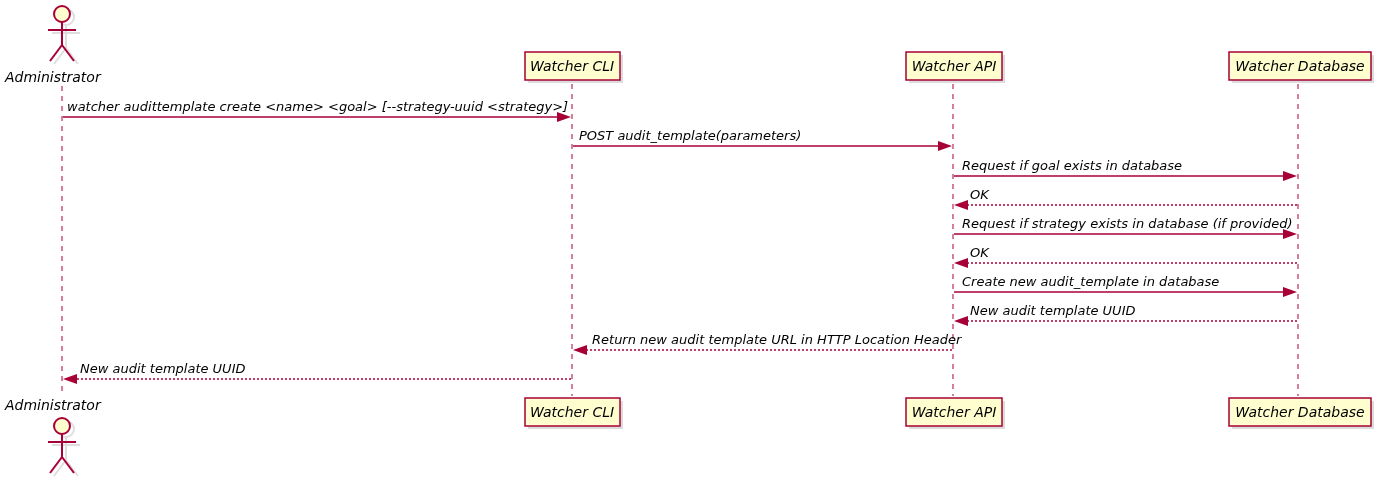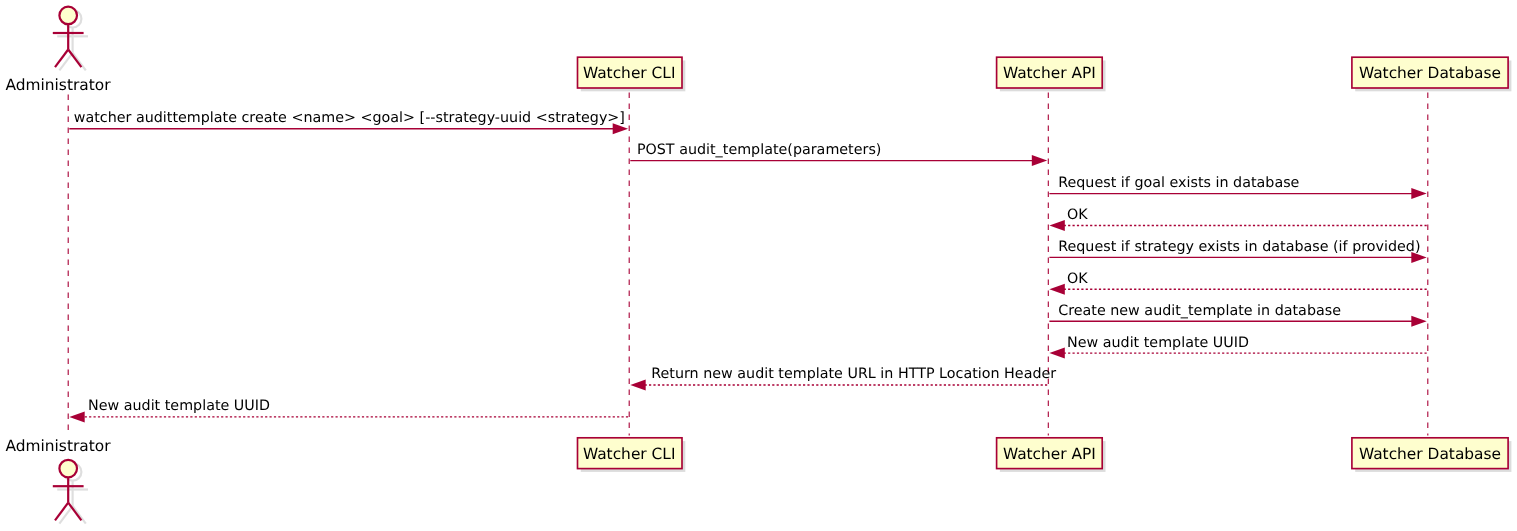--- a/index.html
+++ b/index.html
@@ -10,20 +10,21 @@
   body {
     width: 1379px;
     height: 483px;
     font-family: "DejaVu Sans", sans-serif;
     overflow: hidden;
   }
   #diagram-root {
     position: relative;
     width: 1379px;
     height: 483px;
+    font-style: italic;
   }
   svg.seq {
     display: block;
     width: 1379px;
     height: 483px;
   }
   text {
     font-family: "DejaVu Sans", sans-serif;
     font-size: 13px;
     fill: #000000;

